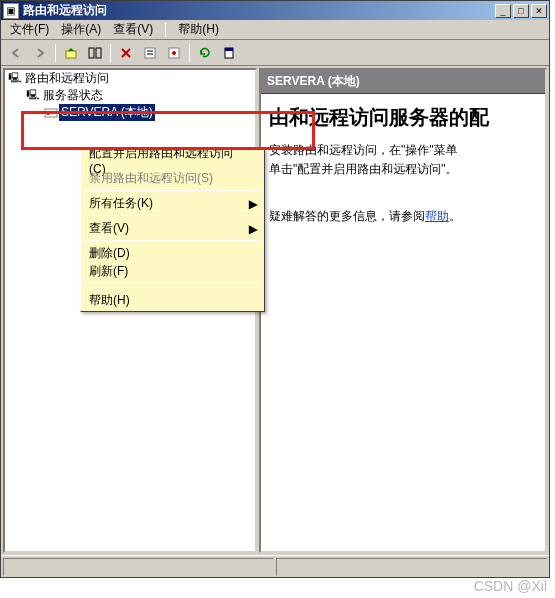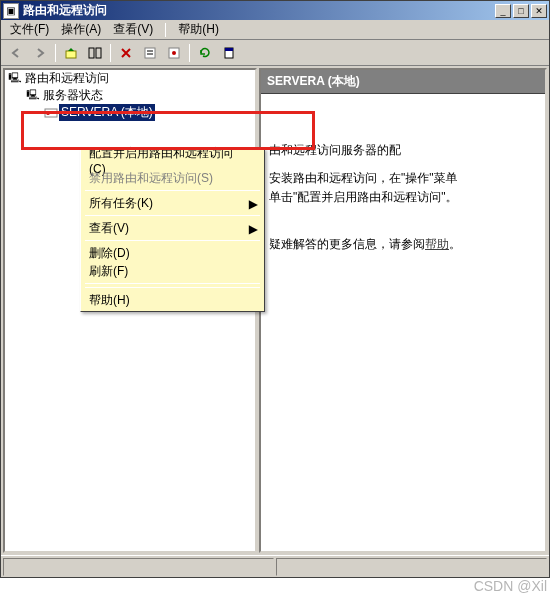--- a/index.html
+++ b/index.html
@@ -21,23 +21,23 @@
 .tree-panel { width: 254px; }
 .content-panel { flex: 1; }
 .tree-item { display: flex; align-items: center; height: 17px; padding-left: 2px; white-space: nowrap; }
 .tree-item.level1 { padding-left: 20px; }
 .tree-item.level2 { padding-left: 38px; }
 .tree-icon { width: 16px; height: 14px; display: inline-flex; align-items: center; justify-content: center; font-size: 10px; }
 .tree-label { padding: 0 2px; }
 .selected { background: #0a246a; color: #fff; }
 .content-header { background: #808080; color: #fff; font-weight: bold; padding: 3px 6px; border-bottom: 1px solid #404040; }
 .content-body { padding: 10px 8px; color: #000; }
-.content-body h2 { font-size: 12px; font-weight: normal; margin-bottom: 10px; margin-top: 38px; }
+.content-body h2 { font-size: 20px; font-weight: bold; margin-bottom: 10px; }
 .content-body p { line-height: 1.6; margin-bottom: 8px; }
-.link { color: #404040; text-decoration: underline; font-family: Liberation Serif, serif; }
+.link { color: #1d4ed8; text-decoration: underline; font-family: Liberation Serif, serif; }
 .highlight-box { position: absolute; left: 21px; top: 111px; width: 294px; height: 39px; border: 3px solid #e3231d; z-index: 200; pointer-events: none; }
 .ctxmenu { position: absolute; left: 80px; top: 122px; width: 185px; background: #fef9c3; border: 1px solid; border-color: #fff #404040 #404040 #fff; padding: 2px; z-index: 100; box-shadow: 2px 2px 3px rgba(0,0,0,.3); margin-top: 26px; }
 .ctx-item { height: 18px; display: flex; align-items: center; padding: 0 18px 0 6px; position: relative; }
 .ctx-item.disabled { color: #808080; }
 .ctx-sep { height: 1px; background: #808080; border-bottom: 1px solid #fff; margin: 3px 2px; }
 .ctx-arrow { position: absolute; right: 4px; top: 3px; }
 .statusbar { position: absolute; bottom: 0; left: 0; right: 0; height: 22px; background: #d4d0c8; border-top: 1px solid #fff; display: flex; padding: 2px; gap: 2px; }
 .status-cell { border: 1px inset #d4d0c8; flex: 1; height: 18px; }
 .watermark { position: absolute; right: 8px; bottom: 4px; color: rgba(120,120,120,.55); font-family: Arial; font-size: 14px; z-index: 300; }
 </style>

